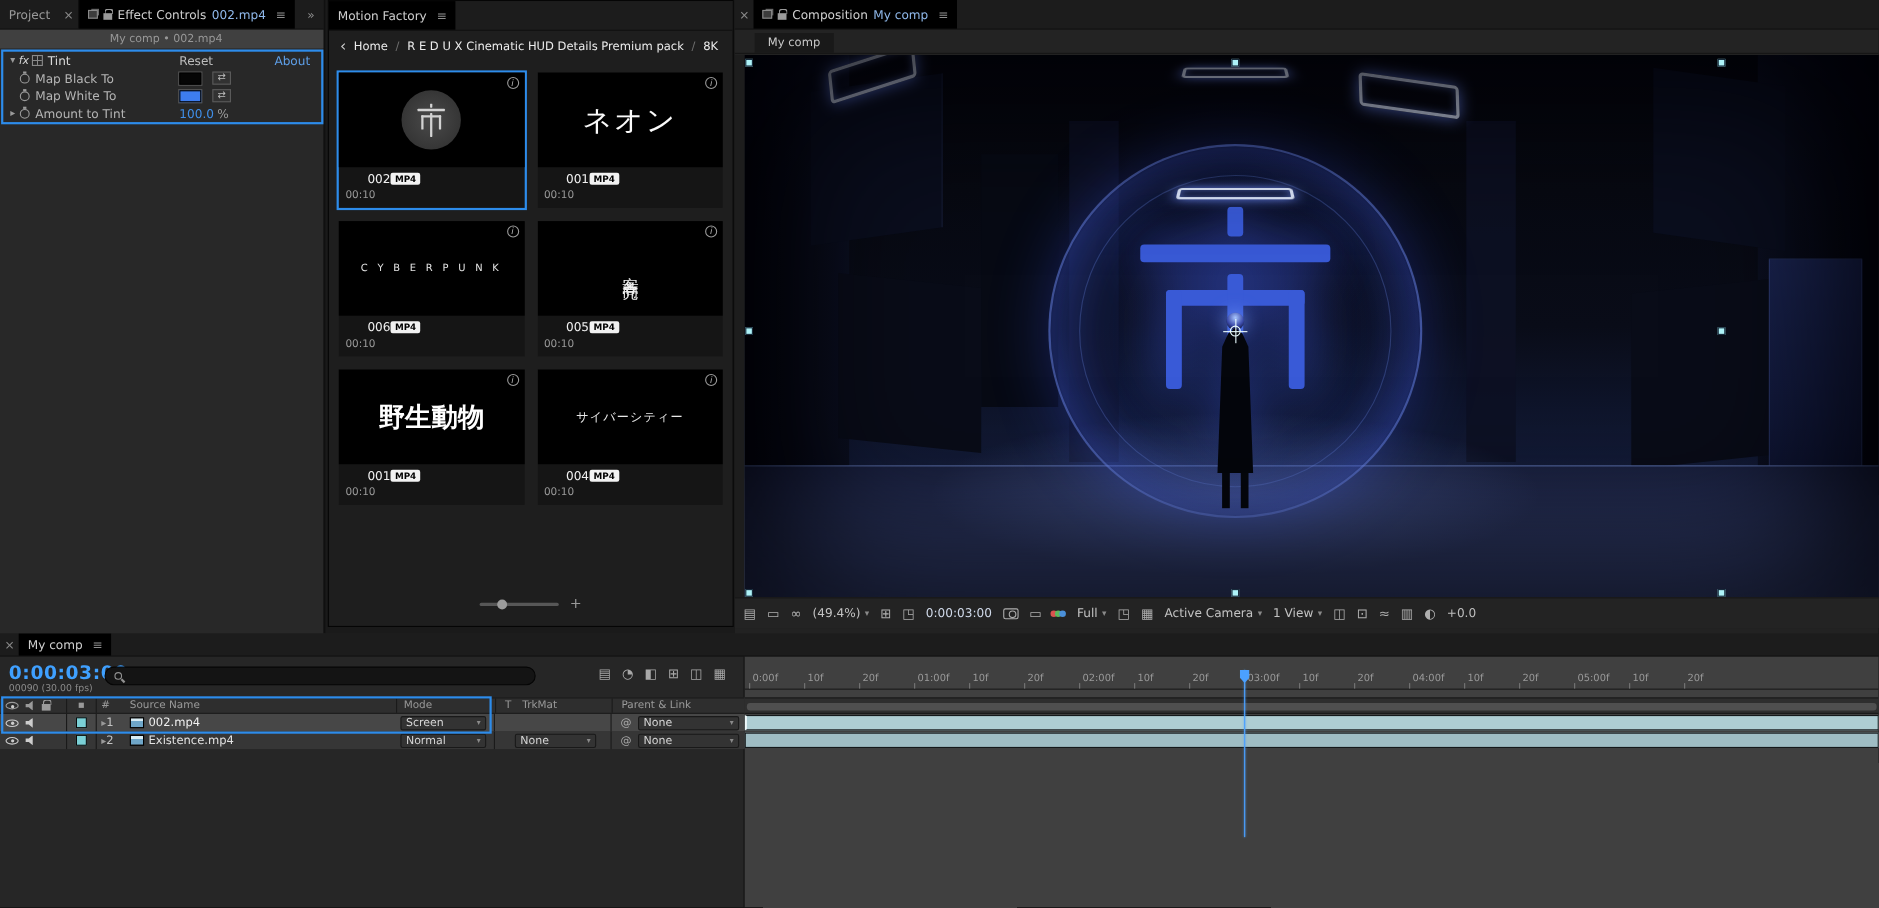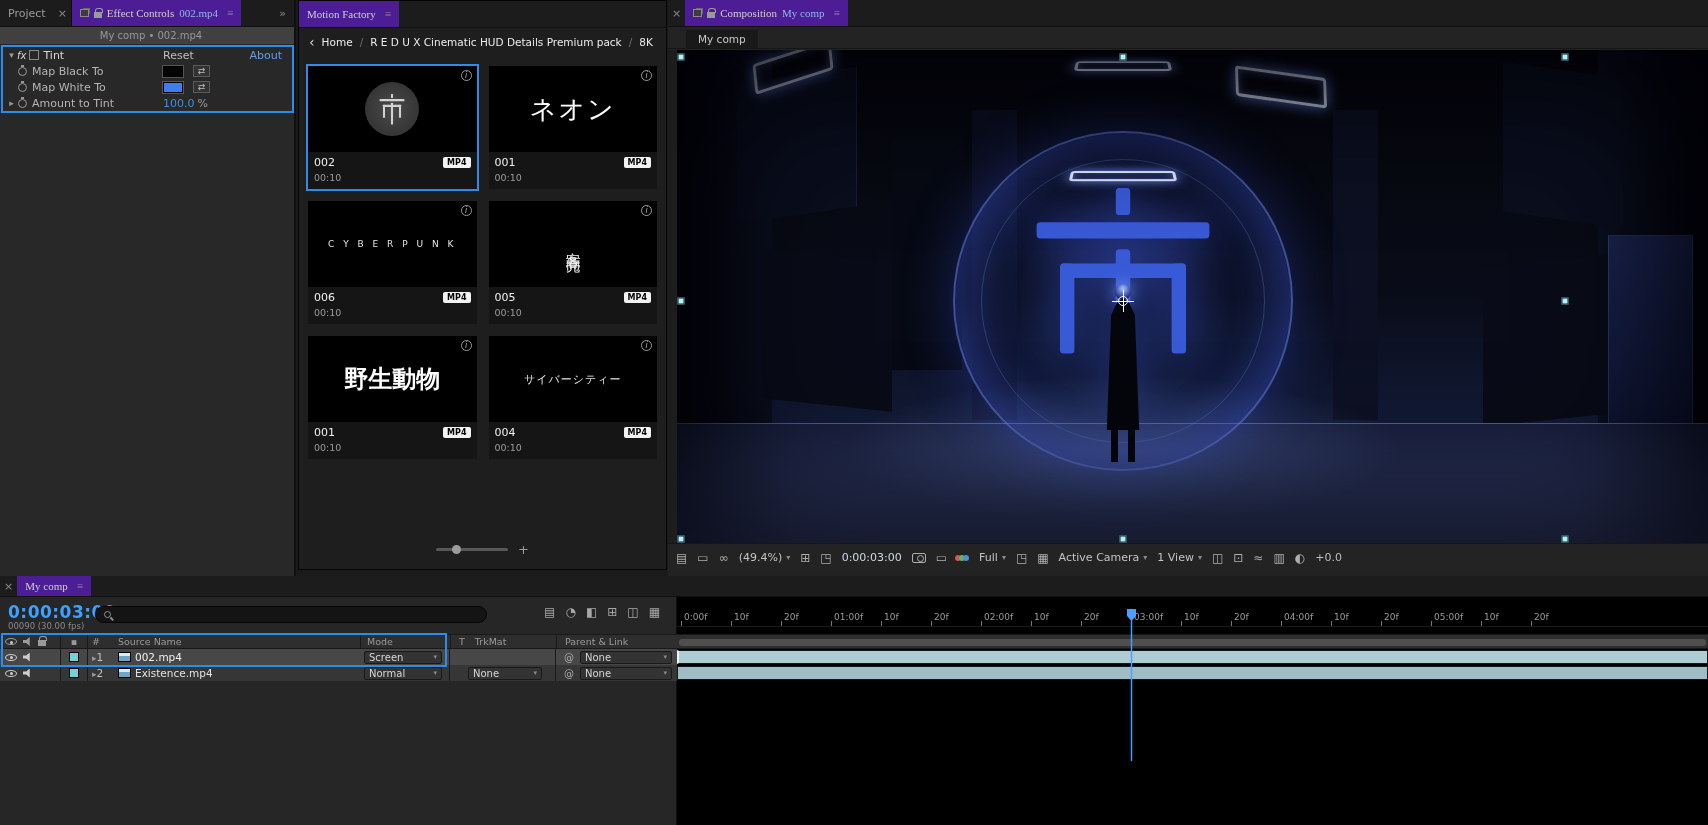--- a/index.html
+++ b/index.html
@@ -2,21 +2,21 @@
 <html><head>
 <meta charset="utf-8">
 <style>
   * { box-sizing: border-box; margin: 0; padding: 0; }
   html,body { background:#111; }
   body { font-family:"DejaVu Sans","Liberation Sans",sans-serif; font-size:11px; color:#c2c2c2; }
   .app { position:relative; width:1708px; height:825px; background:#1a1a1a; overflow:hidden; }
   .panel { position:absolute; background:#262626; }
   .tabstrip { height:27px; background:#1c1c1c; display:flex; align-items:stretch; border-bottom:1px solid #111; font-size:11px; }
   .tab { display:flex; align-items:center; gap:5px; padding:0 8px; color:#9a9a9a; }
-  .tab.active { background:#4c1d95; color:#cfcfcf;font-family:Liberation Serif, serif; }
+  .tab.active { background:#000000; color:#cfcfcf; }
   .tclose { color:#8a8a8a; padding:0 4px; align-self:center; cursor:default; }
   .tmenu { color:#8f8f8f; margin-left:4px; }
   .sep { width:1px; background:#0e0e0e; }
   .blue-target { color:#8fb8ea; }
   .overflow { margin-left:auto; align-self:center; padding:0 8px; color:#8a8a8a; }
 
   
   .panel-left { left:0; top:0; width:296px; height:576px; background:#282828; border-right:2px solid #101010; }
   .ec-context { height:17px; line-height:17px; padding-left:8px; font-size:10px; color:#979797; background:#404040;text-align:center; }
   .fxbox { position:absolute; left:1px; top:45px; width:293px; border:2px solid #2d8ceb; background:#282828; }
@@ -59,21 +59,21 @@
   .thumb { height:86px; background:#000; display:flex; align-items:center; justify-content:center; position:relative; overflow:hidden; }
   .info { position:absolute; top:4px; right:5px; width:11px; height:11px; border:1px solid #9a9a9a; border-radius:50%; color:#b5b5b5; font-size:8px; display:flex; align-items:center; justify-content:center; font-style:italic; }
   .circ { width:54px; height:54px; border-radius:50%; background:radial-gradient(circle,#4a4a4a,#343434 75%); display:flex; align-items:center; justify-content:center; }
   .shi-sm { width:26px; height:31px; color:#d2d2d2; }
   .tt { color:#ededed; text-align:center; }
   .t001 { font-size:26px; letter-spacing:2px; color:#fafafa;font-family:Liberation Serif, serif; }
   .t006 { font-size:9px; letter-spacing:3px; color:#e4e4e4; }
   .t005 { writing-mode:vertical-rl; font-size:15px; letter-spacing:3px; color:#f0f0f0; }
   .t004 { font-size:24px; font-weight:bold; color:#fff; }
   .t003 { font-size:11px; letter-spacing:1px; color:#e8e8e8; }
-  .crow { display:flex; align-items:center; justify-content:space-between; padding:4px 6px 0 6px; }
+  .crow { display:flex; align-items:center; justify-content:flex-start; padding:4px 6px 0 6px;margin-left:20px; }
   .cid { color:#f0f0f0; font-size:11px; }
   .badge { background:#f2f2f2; color:#000; font-size:8px; font-weight:bold; padding:1px 4px; border-radius:2px; }
   .cdur { padding:3px 6px 6px 6px; color:#9a9a9a; font-size:9.5px; }
   .mf-zoom { position:absolute; bottom:12px; left:0; right:0; display:flex; align-items:center; justify-content:center; gap:10px; }
   .ztrack { width:72px; height:3px; background:#575757; border-radius:2px; position:relative; }
   .zknob { position:absolute; left:16px; top:-3px; width:9px; height:9px; border-radius:50%; background:#9c9c9c; }
   .zplus { color:#9a9a9a; font-size:13px; }
 
   
   .panel-comp { left:668px; top:0; width:1040px; height:576px; background:#222; }
@@ -150,21 +150,21 @@
   .spk { width:9px; height:9px; background:#cdcdcd; clip-path:polygon(0 33%,35% 33%,75% 0,75% 100%,35% 67%,0 67%); flex:none; }
   .chip { width:10px; height:10px; background:#7ad0d6; border:1px solid #0a0a0a; flex:none; }
   .layicon { width:13px; height:10px; border:1px solid #000; background:linear-gradient(180deg,#d8ecf4 0 32%,#6fa6c8 32% 100%); flex:none; }
   .ddl { height:13px; background:#333; border:1px solid #191919; border-radius:2px; display:flex; align-items:center; justify-content:space-between; padding:0 4px; color:#d6d6d6; font-size:10px; }
   .ddl .caret{ font-size:7px; }
   .mode-ddl { width:78px; margin-left:4px; }
   .trk-ddl { width:74px; margin-left:10px; }
   .parent-ddl { width:92px; margin-left:6px; }
   .pickwhip { color:#a8a8a8; font-size:10px; margin-left:8px; }
   .tl-selectbox { position:absolute; left:1px; top:36px; width:446px; height:34px; border:2px solid #2d8ceb; pointer-events:none; }
-  .tl-right { position:absolute; left:677px; top:21px; right:0; bottom:0; background:#000000; overflow:hidden; }
+  .tl-right { position:absolute; left:677px; top:21px; right:0; bottom:0; background:#404040; overflow:hidden; }
   .ruler { position:absolute; left:0; top:12px; right:0; height:18px; display:flex; padding-left:4px; border-bottom:1px solid #191919; }
   .ruler span { flex:0 0 50px; font-size:9px; color:#9a9a9a; position:relative; padding-left:3px; line-height:16px; }
   .ruler span::before { content:""; position:absolute; left:0; bottom:0; width:1px; height:5px; background:#777; }
   .workarea { position:absolute; left:0; right:0; top:37px; height:15px; background:#2e2e2e; border-top:1px solid #191919; border-bottom:1px solid #191919; }
   .workarea::after { content:""; position:absolute; left:2px; right:2px; top:4px; height:7px; background:#4f4f4f; border-radius:3px; }
   .trackrow { position:absolute; left:0; right:0; height:16px; }
   .trow1 { top:52px; } .trow2 { top:68px; }
   .lbar { position:absolute; inset:1px 0; border:1px solid #14181a; }
   .lbar1 { background:#aecdd3; border-left:2px solid #eef8fa; }
   .lbar2 { background:#9fbdc4; }

